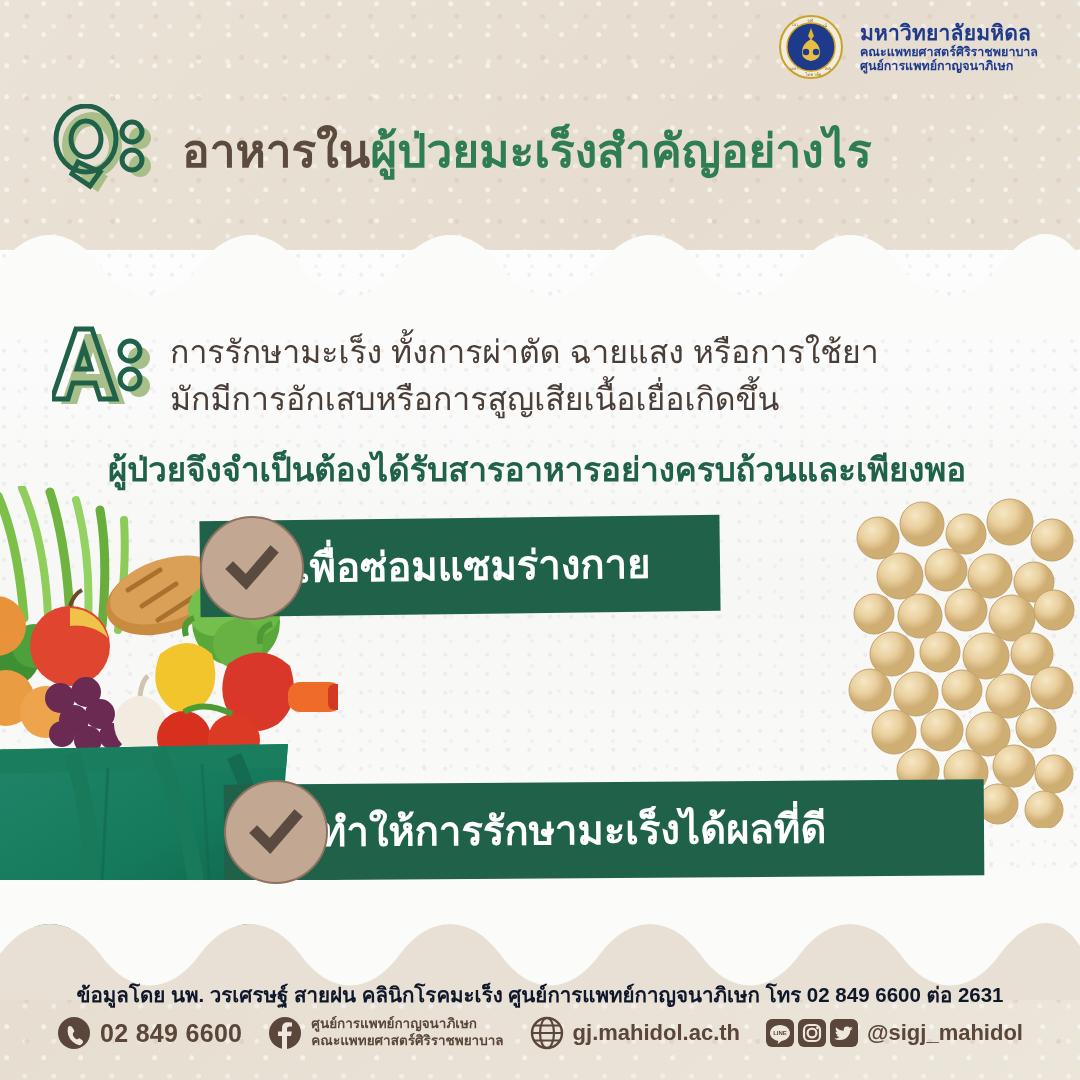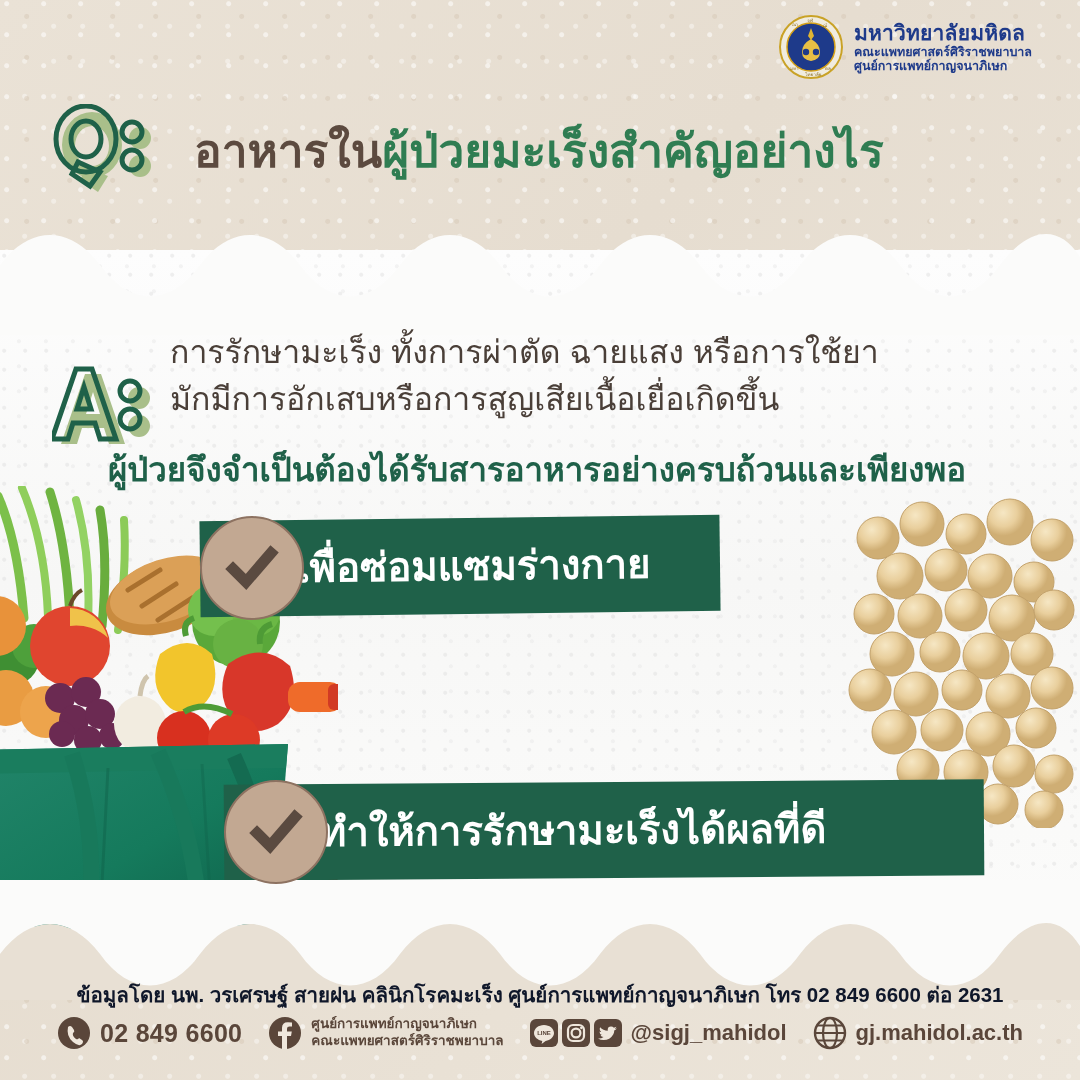--- a/index.html
+++ b/index.html
@@ -30,39 +30,39 @@
       linear-gradient(180deg,#fdfdfd 0%,#f7f7f6 50%,#fbfbfa 100%);
     background-size: 21px 19px, 27px 25px, 100% 100%;
   }
   .wave { position:absolute; left:0; width:1080px; height:120px; }
   .wave-top { top:215px; }
   .wave-bottom { top:880px; }
 
   
   .logo-block {
     position:absolute; top:14px; left:778px;
-    display:flex; align-items:center; gap:10px;
+    display:flex; align-items:center; gap:16px;
   }
   .seal { width:66px; height:66px; position:relative; flex:none; }
   .uni-text { color:#1e3a8a; line-height:1.12; }
   .uni-name { font-size:21px; font-weight:bold; letter-spacing:.2px; }
   .uni-sub { font-size:12.5px; font-weight:bold; }
 
   
   .q-row {
     position:absolute; top:104px; left:52px;
-    display:flex; align-items:center; gap:34px;
+    display:flex; align-items:center; gap:22px;
   }
   .mono { position:relative; width:108px; height:92px; flex:none; }
   .headline { font-size:46px; font-weight:bold; white-space:nowrap; }
   .t-brown { color:#5c4a3f; }
   .t-green { color:#2f7d52; }
 
   
-  .a-row { position:absolute; top:325px; left:52px; display:flex; gap:18px;align-items:center; }
+  .a-row { position:absolute; top:325px; left:52px; display:flex; gap:18px; }
   .a-mono { width:100px; height:92px; position:relative; flex:none; }
   .answer { padding-top:4px; }
   .ans-line {
     font-size:32px; color:#4a3f38; line-height:1.46; white-space:nowrap;
   }
   .ans-bold {
     font-size:33px; font-weight:bold; color:#1f6149;
     white-space:nowrap; margin-top:21px; margin-left:-62px;
   }
 
@@ -383,44 +383,44 @@
         <circle cx="17" cy="17" r="16" fill="#5a463a"></circle>
         <path d="M19,33 L19,20 L23,20 L23.8,15.5 L19,15.5 L19,12.8 Q19,10.6 21.4,10.6 L24,10.6 L24,6.6 Q22,6.2 19.8,6.2 Q14,6.2 14,12 L14,15.5 L10,15.5 L10,20 L14,20 L14,33 Z" fill="#efe7dc"></path>
       </svg>
       <div class="fb-text">
         <div>ศูนย์การแพทย์กาญจนาภิเษก</div>
         <div>คณะแพทยศาสตร์ศิริราชพยาบาล</div>
       </div>
     </div>
 
     <div class="cgroup">
+      <svg class="cicon" width="34" height="34" viewBox="0 0 34 34">
+        <circle cx="17" cy="17" r="15" fill="none" stroke="#5a463a" stroke-width="2.4"></circle>
+        <ellipse cx="17" cy="17" rx="7" ry="15" fill="none" stroke="#5a463a" stroke-width="2.2"></ellipse>
+        <path d="M2,17 H32 M4.5,9.5 H29.5 M4.5,24.5 H29.5" stroke="#5a463a" stroke-width="2.2"></path>
+      </svg>
+      <span class="site">gj.mahidol.ac.th</span>
+    </div>
+
+    <div class="cgroup">
       <div class="soc-icons">
         <svg class="cicon" width="28" height="28" viewBox="0 0 28 28">
           <rect x="0" y="0" width="28" height="28" rx="6" fill="#5a463a"></rect>
           <path d="M14,6 C8.5,6 4,9.6 4,14 C4,17.9 7.6,21.2 12.3,21.9 L11.6,25 L15.6,21.9 C20.2,21.3 24,18 24,14 C24,9.6 19.5,6 14,6 Z" fill="#efe7dc"></path>
           <text x="14" y="16" font-size="6" fill="#5a463a" text-anchor="middle" font-family="'Liberation Sans',sans-serif" font-weight="bold">LINE</text>
         </svg>
         <svg class="cicon" width="28" height="28" viewBox="0 0 28 28">
           <rect x="0" y="0" width="28" height="28" rx="6" fill="#5a463a"></rect>
           <rect x="6" y="6" width="16" height="16" rx="5" fill="none" stroke="#efe7dc" stroke-width="2.2"></rect>
           <circle cx="14" cy="14" r="4.4" fill="none" stroke="#efe7dc" stroke-width="2.2"></circle>
           <circle cx="19.4" cy="8.8" r="1.4" fill="#efe7dc"></circle>
         </svg>
         <svg class="cicon" width="28" height="28" viewBox="0 0 28 28">
           <rect x="0" y="0" width="28" height="28" rx="6" fill="#5a463a"></rect>
           <path d="M23,9.2 q-1,0.5 -2.2,0.6 q1.2,-0.8 1.6,-2 q-1.2,0.7 -2.5,1 Q18.8,7.5 17,7.5 q-3.3,0 -3.3,3.4 q0,0.5 0.1,0.9 Q9,11.5 6.2,8.2 q-0.5,1 -0.5,1.9 q0,1.8 1.4,2.8 q-0.9,0 -1.7,-0.5 q0,2.6 2.6,3.2 q-0.6,0.2 -1.6,0.1 q0.7,2.2 3.1,2.3 q-2,1.6 -4.6,1.6 q-0.5,0 -0.9,-0.1 q2.5,1.6 5.5,1.6 q6.6,0 9.7,-5.6 q1,-1.8 1,-3.6 v-0.5 Q22.2,10.5 23,9.2 z" fill="#efe7dc"></path>
         </svg>
       </div>
       <span class="handle">@sigj_mahidol</span>
     </div>
 
-    <div class="cgroup">
-      <svg class="cicon" width="34" height="34" viewBox="0 0 34 34">
-        <circle cx="17" cy="17" r="15" fill="none" stroke="#5a463a" stroke-width="2.4"></circle>
-        <ellipse cx="17" cy="17" rx="7" ry="15" fill="none" stroke="#5a463a" stroke-width="2.2"></ellipse>
-        <path d="M2,17 H32 M4.5,9.5 H29.5 M4.5,24.5 H29.5" stroke="#5a463a" stroke-width="2.2"></path>
-      </svg>
-      <span class="site">gj.mahidol.ac.th</span>
-    </div>
-
   </div>
 
 </div>
 
 </body></html>

